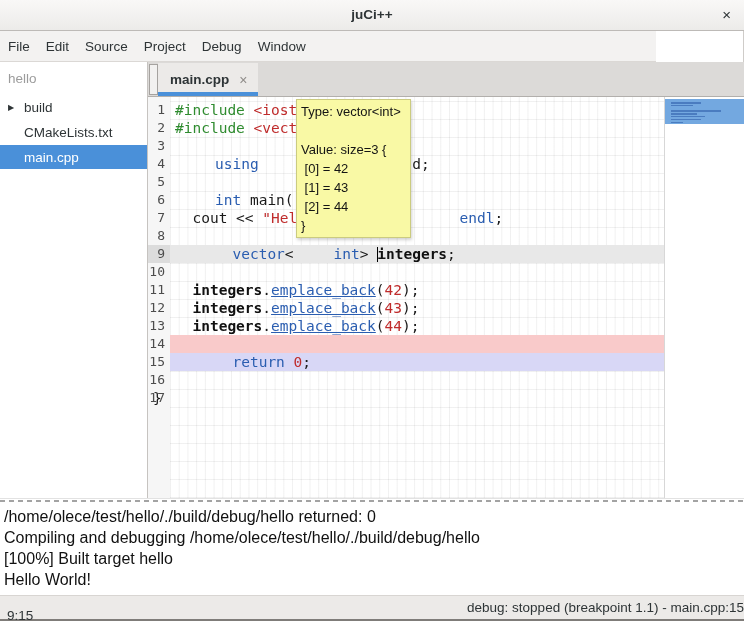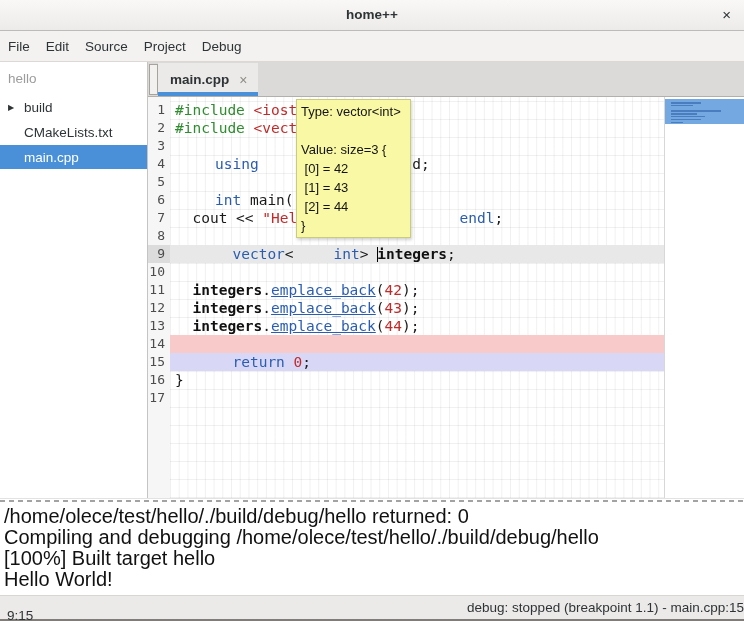--- a/index.html
+++ b/index.html
@@ -7,21 +7,21 @@
        font-family:"Liberation Sans",sans-serif;background:#fff;
        box-shadow:inset 0 1px 0 #b5b2af, inset 1px 0 0 #cfccc9, inset -1px 0 0 #cfccc9;}
 
   
   .titlebar{position:absolute;left:0;top:0;width:744px;height:31px;box-sizing:border-box;
             background:linear-gradient(#f9f8f7,#ecebe9);border-bottom:1px solid #bdbab7;}
   .title{line-height:30px;text-align:center;font-weight:bold;font-size:13.5px;color:#2e3436;}
   .win-close{position:absolute;right:13px;top:0;line-height:30px;font-size:15px;color:#2e3436;cursor:default;}
 
   
-  .menubar{position:absolute;left:0;top:31px;width:744px;height:31px;box-sizing:border-box;
+  .menubar{position:absolute;left:0;top:31px;width:656px;height:31px;box-sizing:border-box;
            background:#f3f2f1;border-bottom:1px solid #dbd8d5;display:flex;align-items:stretch;}
   .menu-item{padding:0 8px;font-size:13.5px;color:#2e3436;display:flex;align-items:center;}
 
   
   .sidebar{position:absolute;left:0;top:62px;width:148px;height:436px;box-sizing:border-box;
            background:#fff;border-right:1px solid #c6c3c0;}
   .project-label{padding:9px 8px 0 8px;color:#9c9c9c;font-size:13.5px;}
   .tree-row{position:absolute;left:0;width:147px;height:24px;display:flex;align-items:center;
             font-size:13.5px;color:#2e3436;}
   .tree-row.selected{background:#4a90d9;color:#fff;}
@@ -78,46 +78,47 @@
   .tooltip div{min-height:19px;white-space:pre;}
 
   
   .splitter{position:absolute;left:0;top:498px;width:744px;height:5px;background:#fff;
             border-top:1px solid #e2e2e2;box-sizing:border-box;}
   .splitter .dashes{margin-top:1px;height:2px;width:100%;
             background:repeating-linear-gradient(90deg,#a3a3a3 0 5px,transparent 5px 9px);}
 
   
   .terminal{position:absolute;left:0;top:503px;width:744px;height:92px;box-sizing:border-box;
-            background:#fff;padding:3px 4px;font-size:20px;line-height:21px;color:#111;}
+            background:#fff;padding:3px 4px;font-size:16px;line-height:21px;color:#111;}
   .terminal div{white-space:pre;}
 
   
   .statusbar{position:absolute;left:0;top:595px;width:744px;height:26px;box-sizing:border-box;
              background:#eceae8;border-top:1px solid #d8d5d2;border-bottom:2px solid #7f7c79;
              font-size:13.5px;color:#2e3436;}
   .status-pos{position:absolute;left:7px;top:0;line-height:23px;margin-top:8px;}
   .status-msg{width:100%;text-align:right;line-height:23px;}
 </style>
 </head>
 <body>
 
 <div id="win">
 
   <div class="titlebar">
-    <div class="title">home++</div>
+    <div class="title">juCi++</div>
     <div class="win-close">×</div>
   </div>
 
   <div class="menubar" id="menubar">
       <div class="menu-item">File</div>
       <div class="menu-item">Edit</div>
       <div class="menu-item">Source</div>
       <div class="menu-item">Project</div>
       <div class="menu-item">Debug</div>
+      <div class="menu-item">Window</div>
     </div>
 
   <div class="sidebar">
     <div class="project-label">hello</div>
     <div id="tree">
         <div class="tree-row" style="top: 33px;">
           <div class="expander">▶</div>
           <div class="tree-label">build</div>
         </div>
         <div class="tree-row" style="top: 58px;">
@@ -210,21 +211,21 @@
           <div class="code"><span class="">  </span><span class="s-bold">integers</span><span class="">.</span><span class="s-fn">emplace_back</span><span class="">(</span><span class="s-num">44</span><span class="">);</span></div>
         </div>
         <div class="code-row row-breakpoint" style="top: 238px;">
           <div class="ln">14</div>
           <div class="code"></div>
         </div>
         <div class="code-row row-debug" style="top: 256px;">
           <div class="ln">15</div>
           <div class="code"><span class="">  </span><span class="s-kw">return</span><span class=""> </span><span class="s-num">0</span><span class="">;</span></div>
         </div>
-        <div class="code-row" style="top: 274px;">
+        <div class="code-row" style="top: 274px; flex-direction: column;">
           <div class="ln">16</div>
           <div class="code"><span class="">}</span></div>
         </div>
         <div class="code-row" style="top: 292px;">
           <div class="ln">17</div>
           <div class="code"></div>
         </div>
       </div>
   </div>
 

